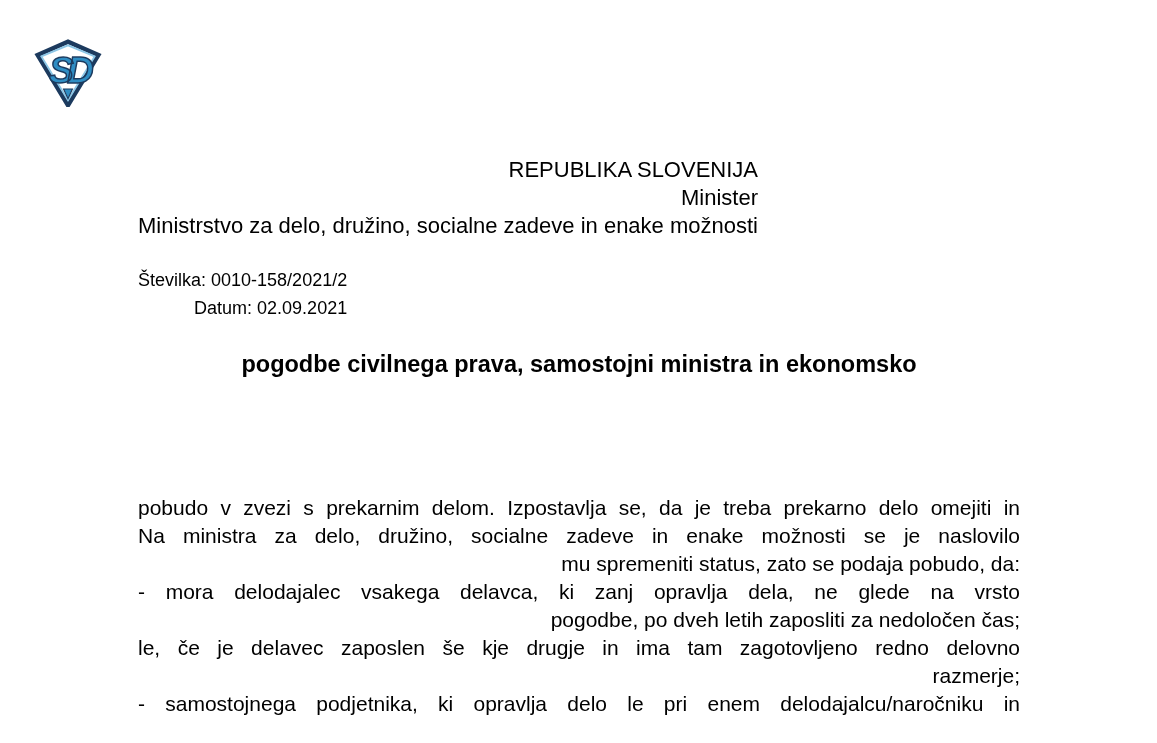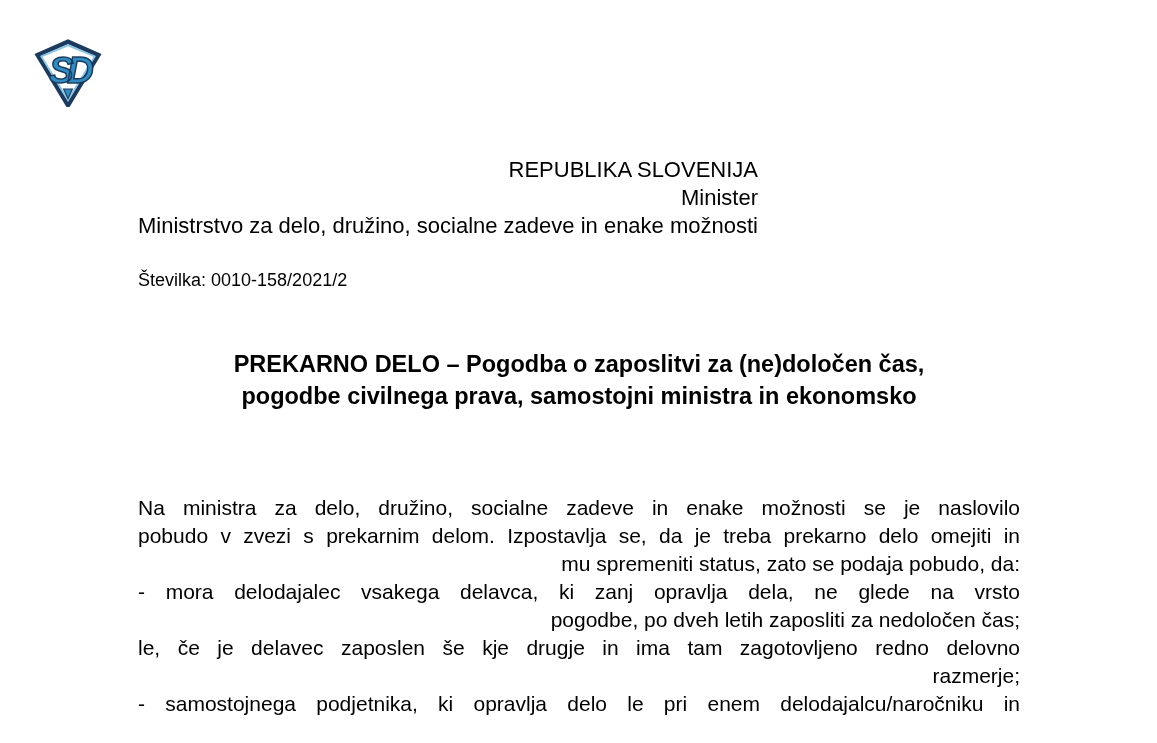--- a/index.html
+++ b/index.html
@@ -69,30 +69,30 @@
   </svg>
 
   <div class="letterhead">
     <div class="line left">REPUBLIKA SLOVENIJA</div>
     <div class="line left">Minister</div>
     <div class="line left">Ministrstvo za delo, družino, socialne zadeve in enake možnosti</div>
   </div>
 
   <div class="reference">
     <div class="line left"><span>Številka:</span> <span>0010-158/2021/2</span></div>
+    <div class="line left"><span>Datum:</span> <span>02.09.2021</span></div>
   </div>
 
   <div class="doc-title">
-    <div>PREKARNO DELO – Pogodba o zaposlitvi za (ne)določen čas,</div>
     <div>pogodbe civilnega prava, samostojni ministra in ekonomsko</div>
   </div>
 
   <div class="body-text">
+    <div class="line justify">pobudo v zvezi s prekarnim delom. Izpostavlja se, da je treba prekarno delo omejiti in</div>
     <div class="line justify">Na ministra za delo, družino, socialne zadeve in enake možnosti se je naslovilo</div>
-    <div class="line justify">pobudo v zvezi s prekarnim delom. Izpostavlja se, da je treba prekarno delo omejiti in</div>
     <div class="line left">mu spremeniti status, zato se podaja pobudo, da:</div>
     <div class="line justify">- mora delodajalec vsakega delavca, ki zanj opravlja dela, ne glede na vrsto</div>
     <div class="line left">pogodbe, po dveh letih zaposliti za nedoločen čas;</div>
     <div class="line justify">le, če je delavec zaposlen še kje drugje in ima tam zagotovljeno redno delovno</div>
     <div class="line left">razmerje;</div>
     <div class="line justify">- samostojnega podjetnika, ki opravlja delo le pri enem delodajalcu/naročniku in</div>
   </div>
 
 </div>
 

